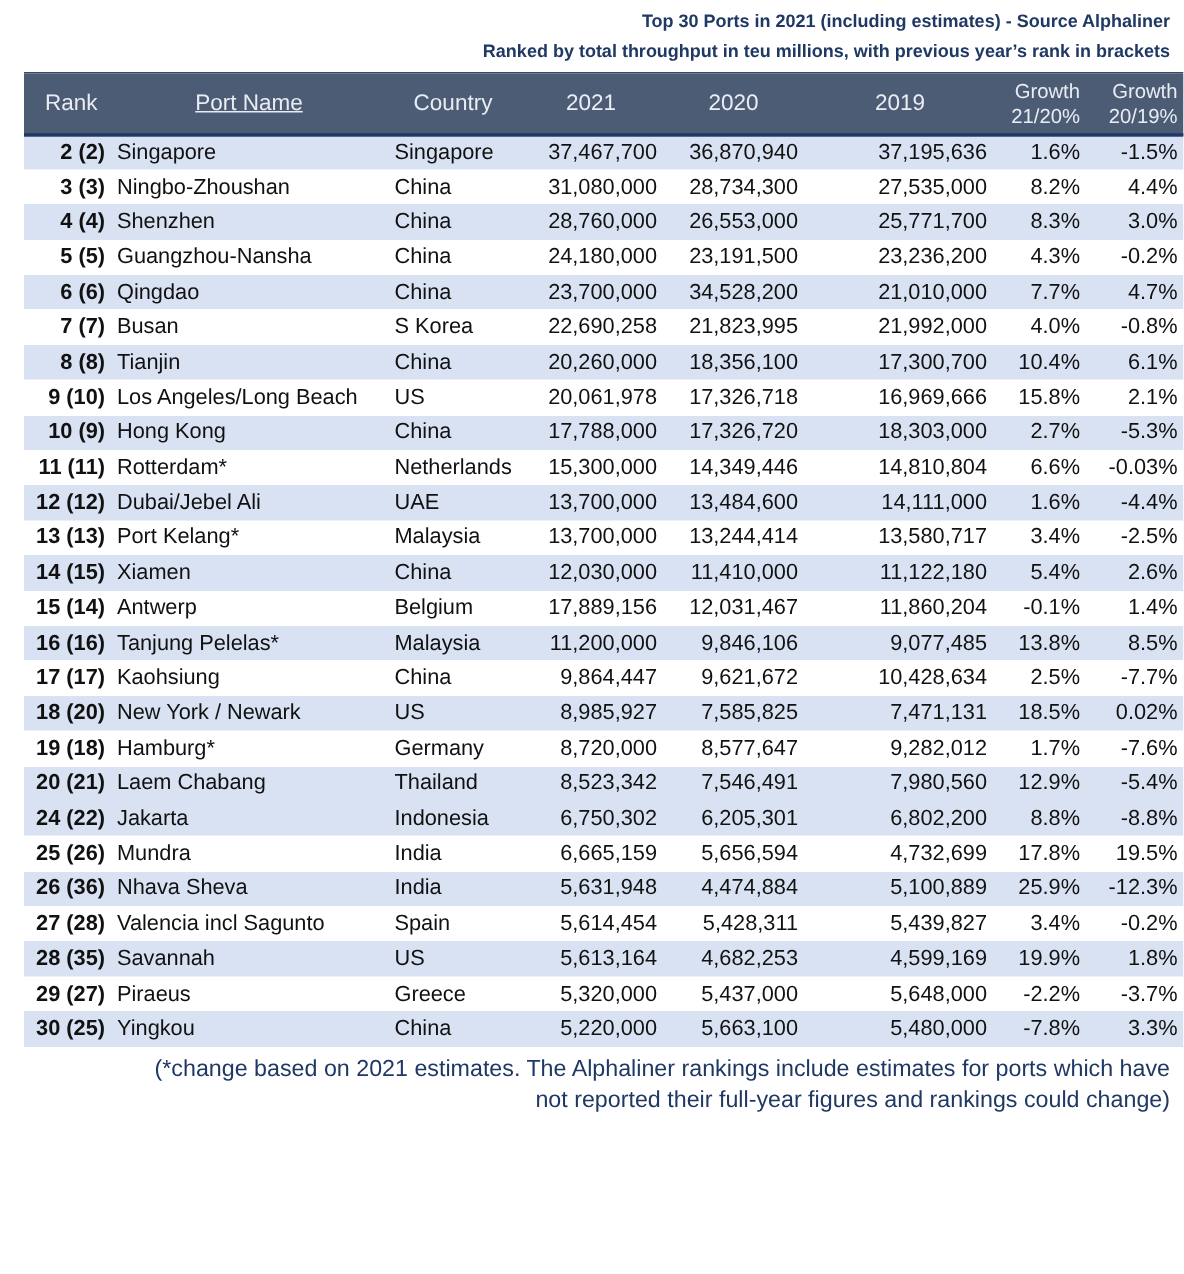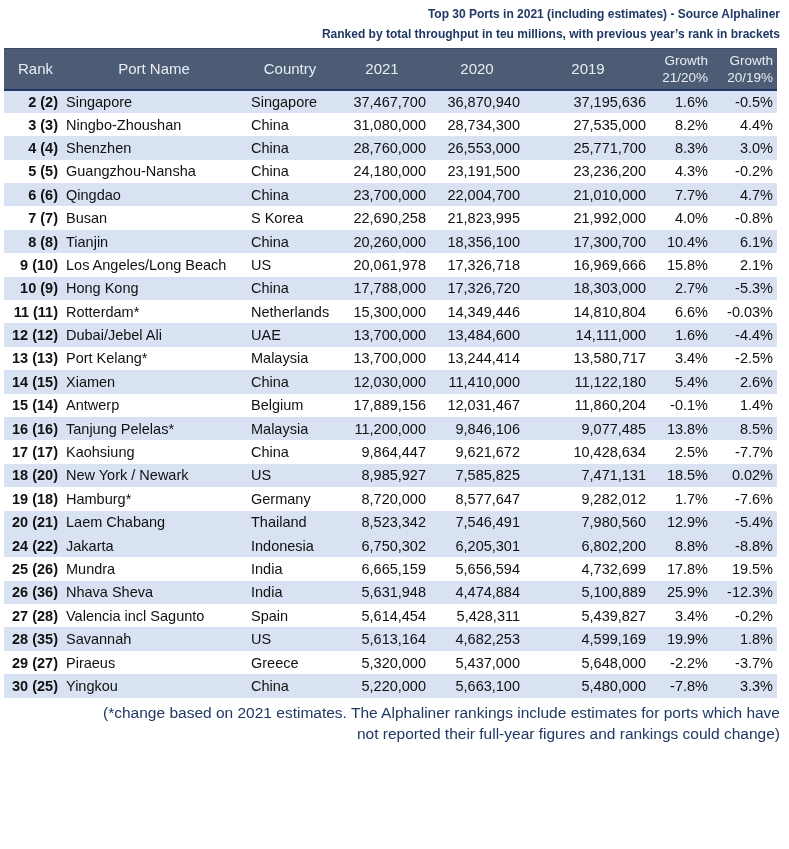--- a/index.html
+++ b/index.html
@@ -22,37 +22,37 @@
     color:var(--navy);
     font-weight:bold;
     font-size:12px;
     line-height:19.5px;
   }
   .title-block span{display:block;}
   table{
     border-collapse:collapse;
     table-layout:fixed;
     width:773px;
-    margin-left:4px;
+    margin-left:16px;
   }
   thead th{
     background:var(--header-bg);
     color:var(--header-text);
     font-weight:normal;
     height:41px;
     vertical-align:middle;
     border-top:1px solid #3C4A60;
     border-bottom:2px solid var(--navy);
     font-size:15px;
     text-align:center;
     padding:0;
   }
   thead th span{display:block;}
   th.col0{width:58px;text-align:left;padding-left:14px;}
-  th.col1{width:184px;}
+  th.col1{width:184px;text-decoration:underline;}
   th.col2{width:88px;}
   th.col3{width:96px;}
   th.col4{width:94px;}
   th.col5{width:128px;}
   th.col6{width:58px;text-align:right;padding-right:2px;font-size:13.5px;line-height:17px;}
   th.col7{width:67px;text-align:right;padding-right:4px;font-size:13.5px;line-height:17px;}
   tbody td{
     height:23.4px;
     font-size:14.5px;
     color:var(--body-text);
@@ -120,21 +120,21 @@
   </thead>
   <tbody>
       <tr class="alt">
         <td class="col0">2 (2)</td>
         <td class="col1">Singapore</td>
         <td class="col2">Singapore</td>
         <td class="col3">37,467,700</td>
         <td class="col4">36,870,940</td>
         <td class="col5">37,195,636</td>
         <td class="col6">1.6%</td>
-        <td class="col7">-0.5%</td>
+        <td class="col7">-1.5%</td>
       </tr>
       <tr>
         <td class="col0">3 (3)</td>
         <td class="col1">Ningbo-Zhoushan</td>
         <td class="col2">China</td>
         <td class="col3">31,080,000</td>
         <td class="col4">28,734,300</td>
         <td class="col5">27,535,000</td>
         <td class="col6">8.2%</td>
         <td class="col7">4.4%</td>
@@ -157,21 +157,21 @@
         <td class="col4">23,191,500</td>
         <td class="col5">23,236,200</td>
         <td class="col6">4.3%</td>
         <td class="col7">-0.2%</td>
       </tr>
       <tr class="alt">
         <td class="col0">6 (6)</td>
         <td class="col1">Qingdao</td>
         <td class="col2">China</td>
         <td class="col3">23,700,000</td>
-        <td class="col4">22,004,700</td>
+        <td class="col4">34,528,200</td>
         <td class="col5">21,010,000</td>
         <td class="col6">7.7%</td>
         <td class="col7">4.7%</td>
       </tr>
       <tr>
         <td class="col0">7 (7)</td>
         <td class="col1">Busan</td>
         <td class="col2">S Korea</td>
         <td class="col3">22,690,258</td>
         <td class="col4">21,823,995</td>

